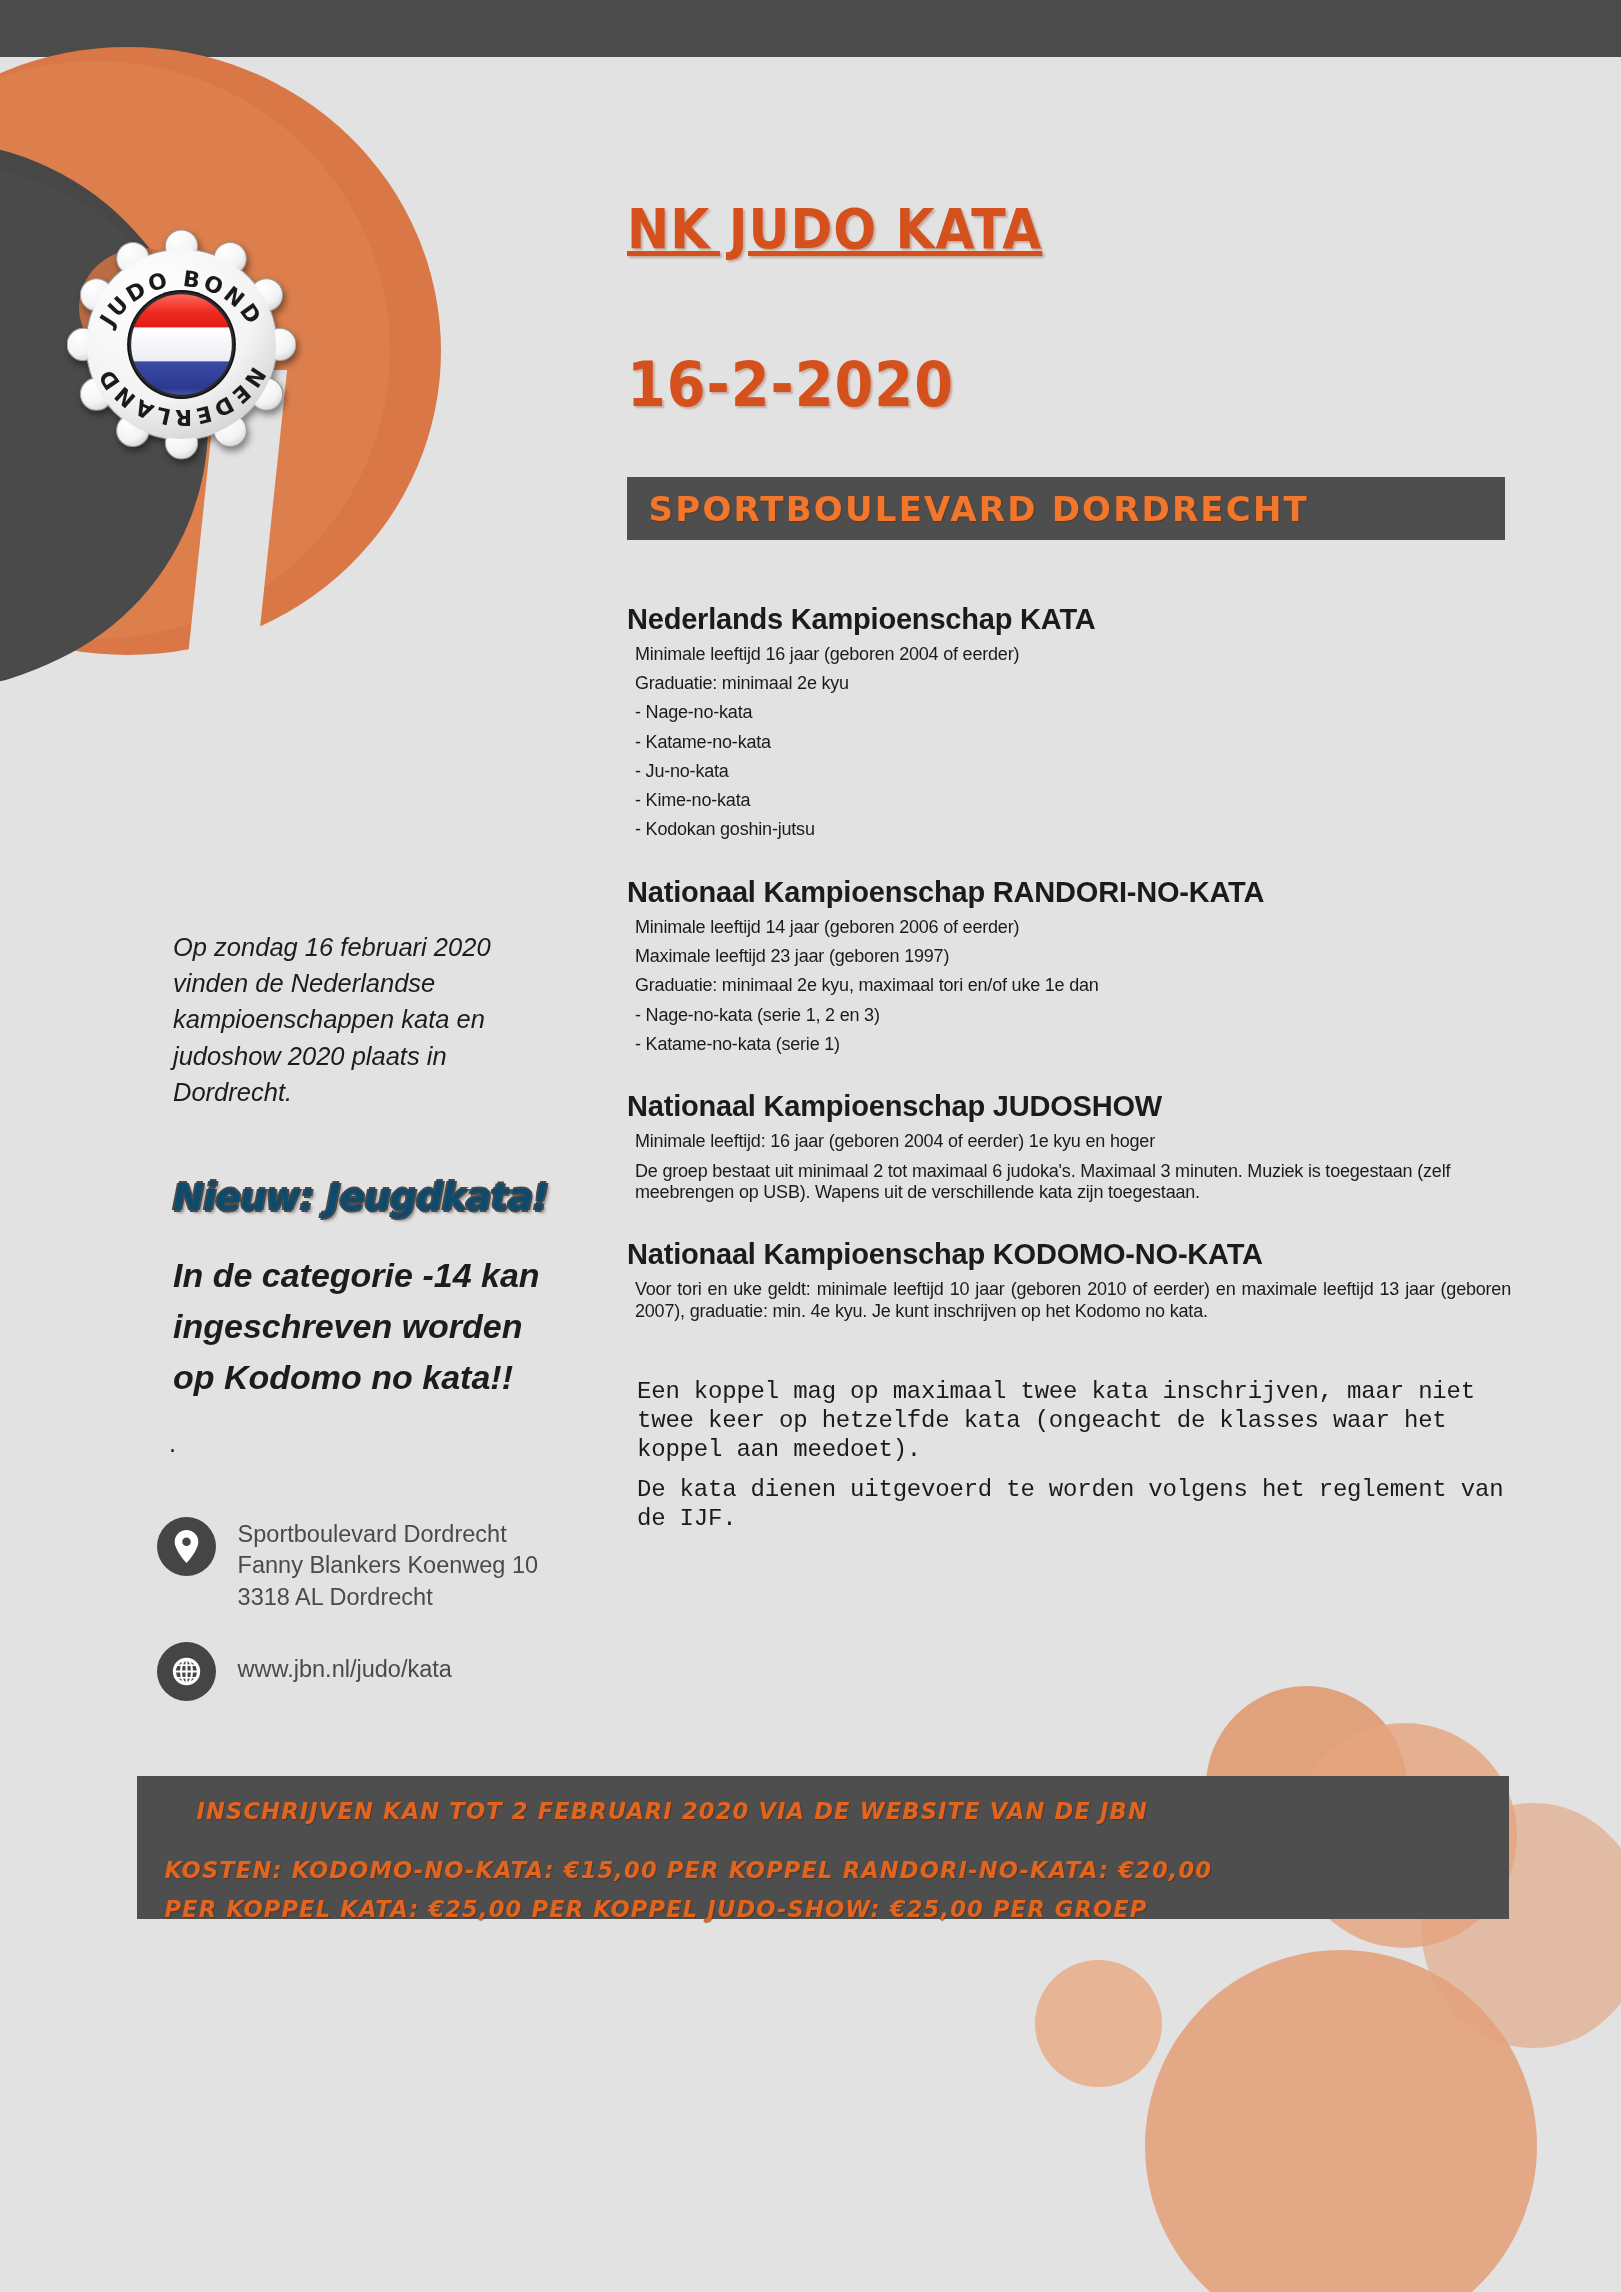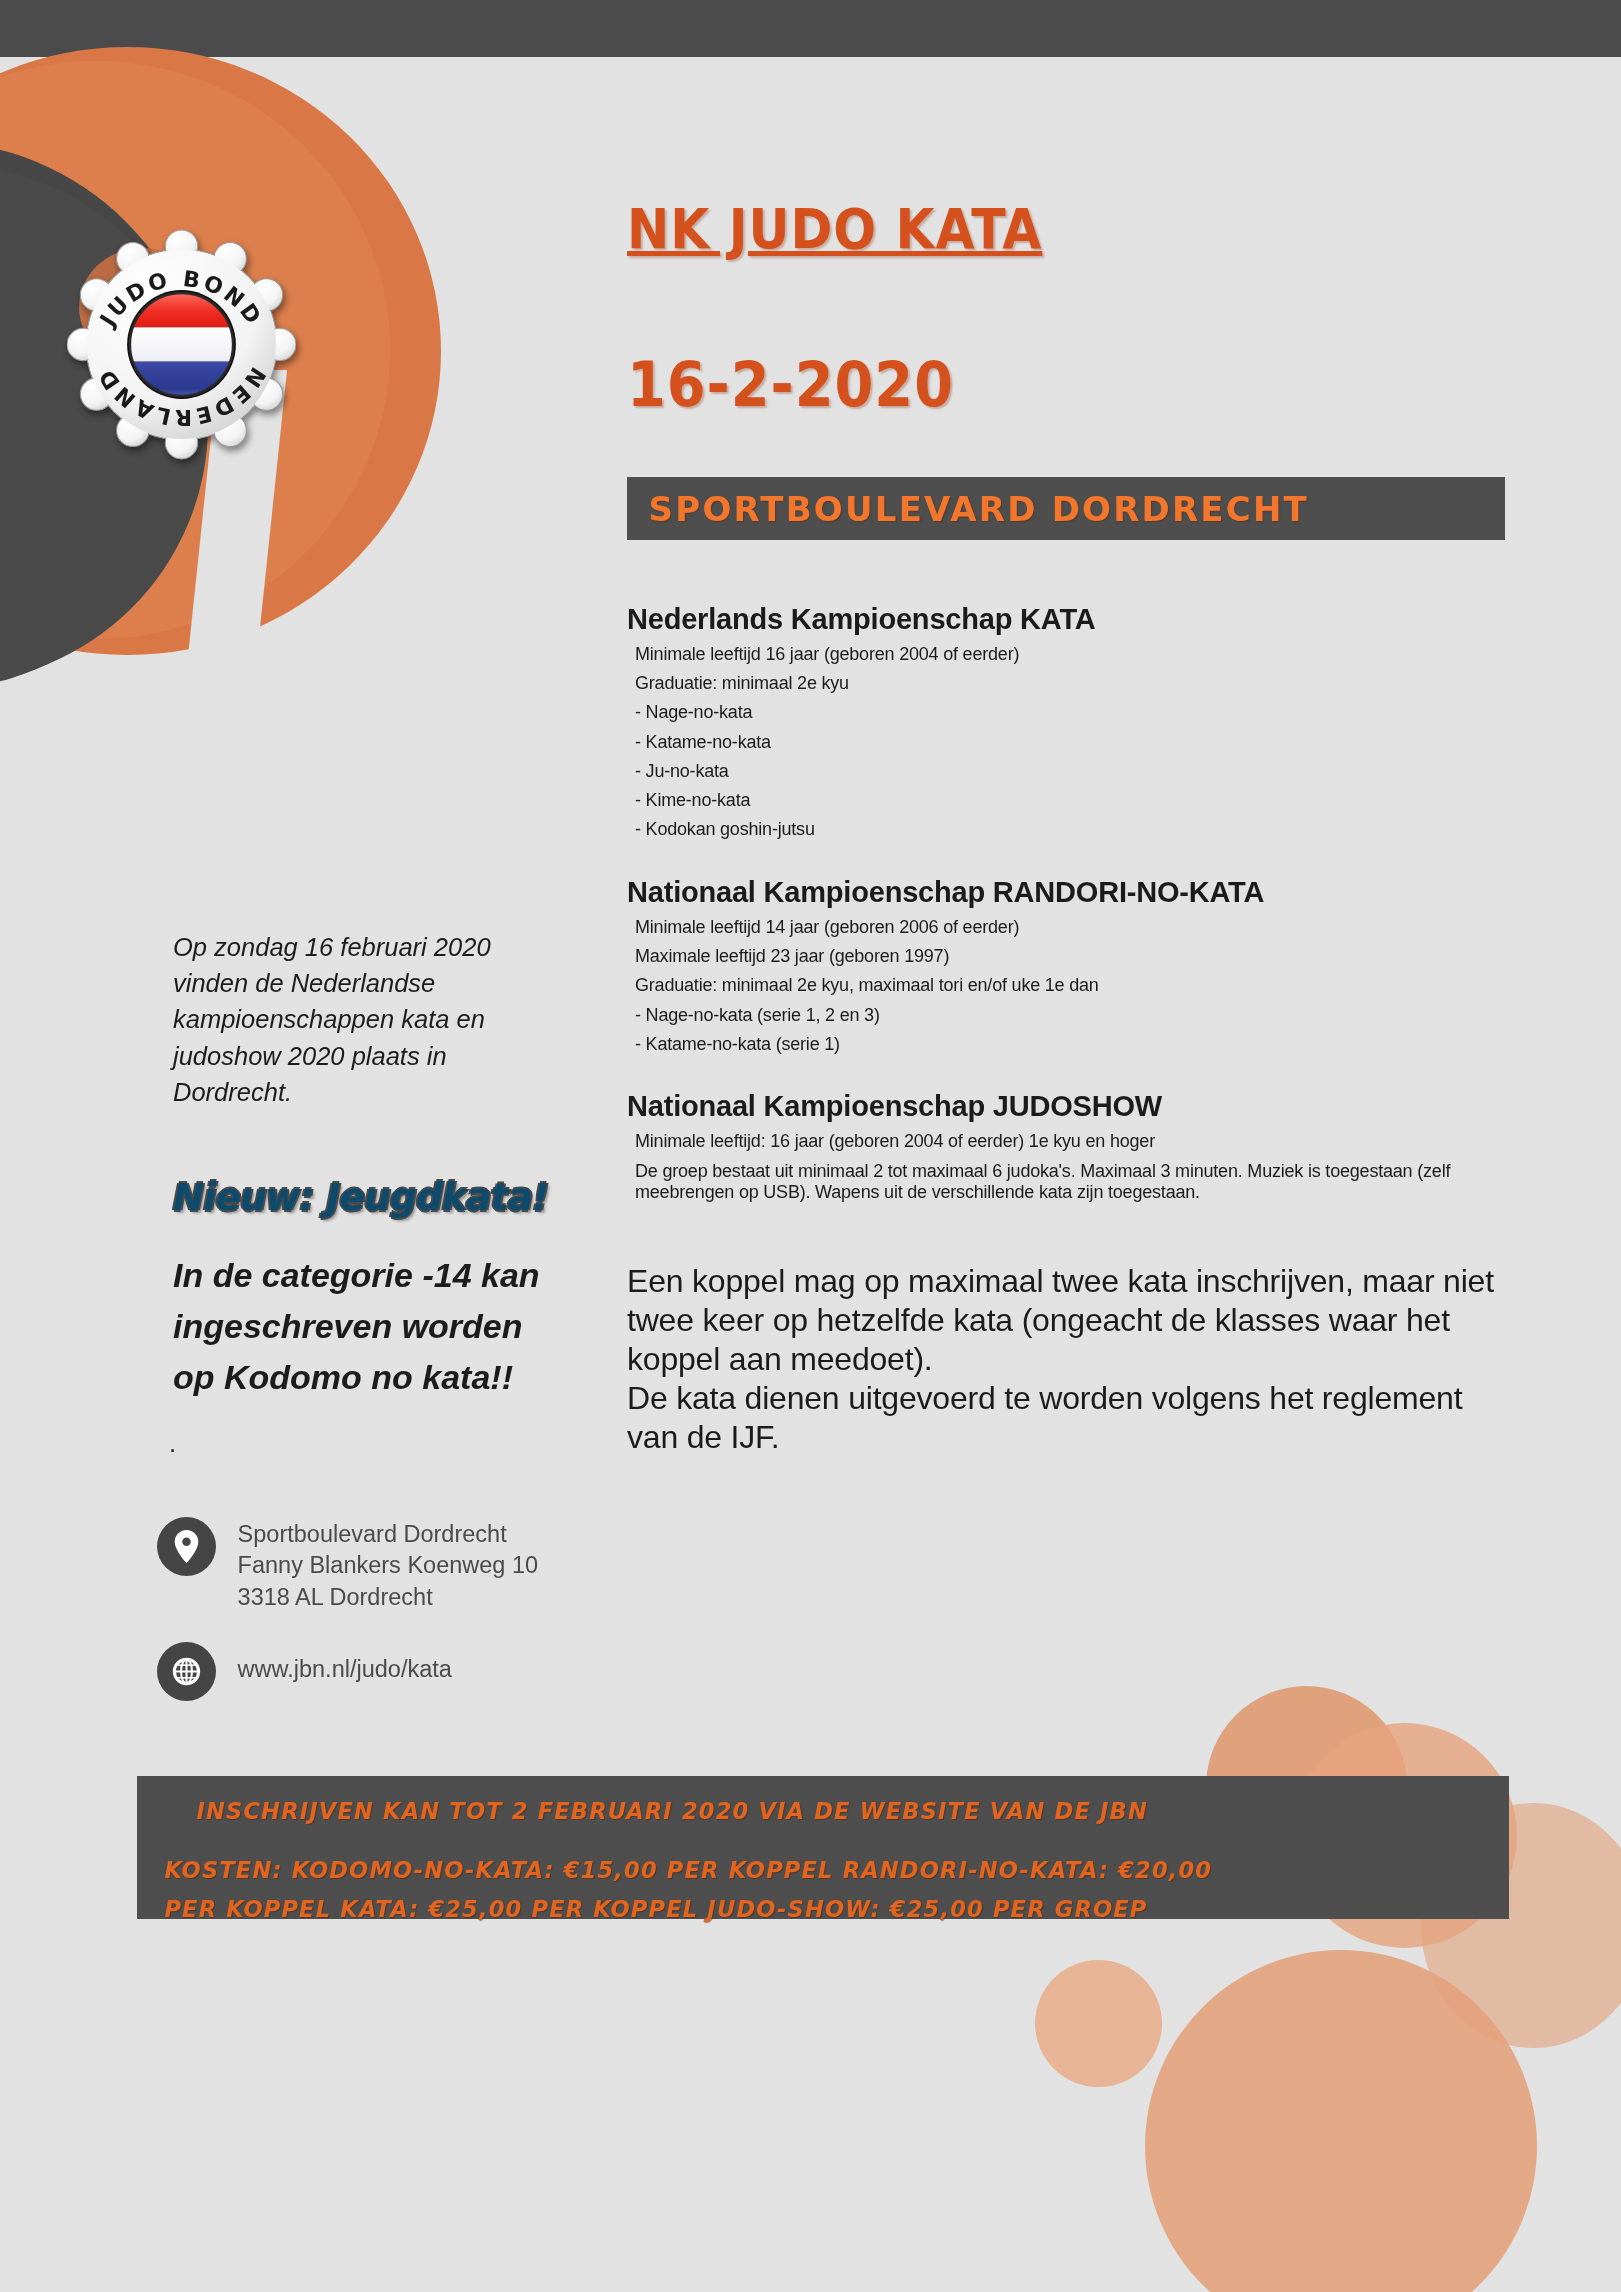--- a/index.html
+++ b/index.html
@@ -104,22 +104,22 @@
     margin:8px;
     font-size:18px;
     line-height:1.18;
     font-family:Liberation Sans, sans-serif;
     letter-spacing:-0.2px;
   }
   .sect p.just{text-align:justify;}
   .gap-a{height:23.5px;}
   .gap-b{height:13.7px;}
   .footnote{
-    font-size:32px;line-height:1.22;margin:0;
-    font-family:Liberation Sans, sans-serif;letter-spacing:-0.2px;
+    font-size:24px;line-height:1.22;margin:10px;
+    font-family:Liberation Mono, monospace;letter-spacing:-0.2px;
   }
 
   
   .intro{
     position:absolute;left:173px;top:929px;width:382px;
     font-style:italic;font-size:25.5px;line-height:1.42;color:#1c1c1c;
     font-family:"Liberation Sans", sans-serif;
   }
   .nieuw{
     position:absolute;left:173px;top:1176px;
@@ -305,20 +305,24 @@
     <div class="gap-b"></div>
 
     <div class="sect">
       <h2>Nationaal Kampioenschap JUDOSHOW</h2>
       <p>Minimale leeftijd: 16 jaar (geboren 2004 of eerder)  1e kyu en hoger</p>
       <p>De groep bestaat uit minimaal 2 tot maximaal 6 judoka's. Maximaal 3 minuten. Muziek is toegestaan (zelf meebrengen op USB). Wapens uit de verschillende kata zijn toegestaan.</p>
     </div>
 
     <div class="gap-b"></div>
 
+    <div class="sect">
+      <h2>Nationaal Kampioenschap KODOMO-NO-KATA</h2>
+      <p class="just">Voor tori en uke geldt: minimale leeftijd 10 jaar (geboren 2010 of eerder) en maximale leeftijd 13 jaar (geboren 2007), graduatie: min. 4e kyu. Je kunt inschrijven op het Kodomo no kata.</p>
+    </div>
 
     <div class="gap-a"></div>
 
     <p class="footnote just">Een koppel mag op maximaal twee kata inschrijven, maar niet twee keer op hetzelfde kata (ongeacht de klasses waar het koppel aan meedoet).</p>
     <p class="footnote">De kata dienen uitgevoerd te worden volgens het reglement van de IJF.</p>
   </div>
 
   <div class="intro">Op zondag 16 februari 2020 vinden de Nederlandse kampioenschappen kata en judoshow 2020 plaats in Dordrecht.</div>
   <div class="nieuw">Nieuw: Jeugdkata!</div>
   <div class="nieuw-sub">In de categorie -14 kan ingeschreven worden op Kodomo no kata!!</div>

